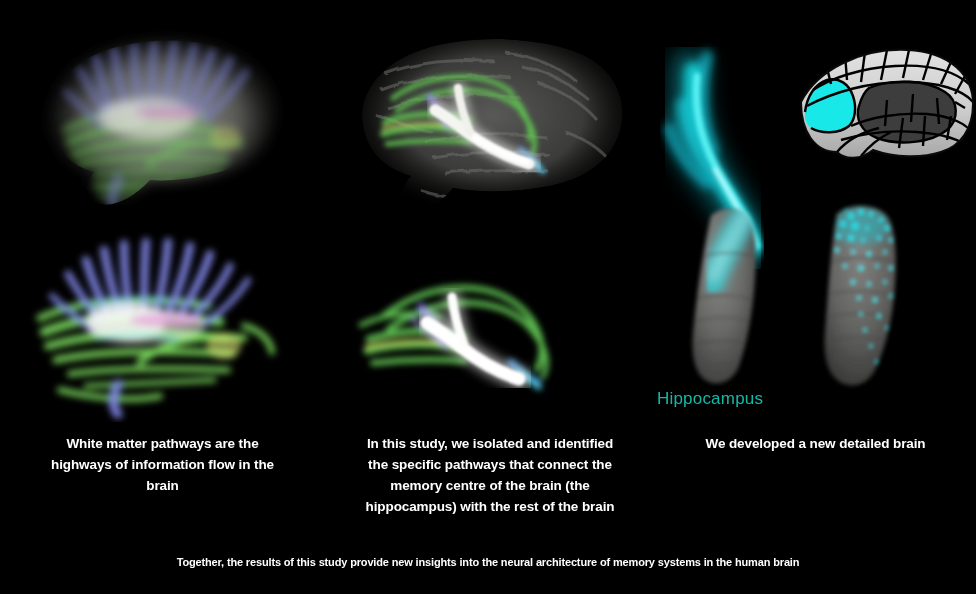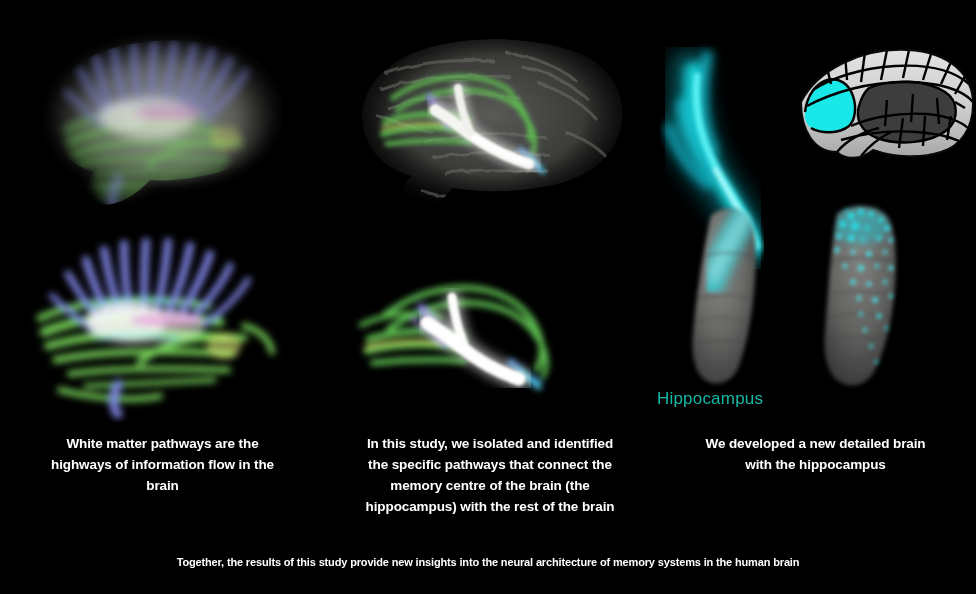--- a/index.html
+++ b/index.html
@@ -494,21 +494,20 @@
             <g filter="url(#cyGlow)" opacity=".5">
               <ellipse cx="206" cy="226" rx="28" ry="18" fill="#1ec4d0"></ellipse>
             </g>
           </g>
         </g>
       </svg>
     </div>
 
     <div class="caption" id="cap-3">
       <span>We developed a new detailed brain</span>
-      <span>with the hippocampus</span>
     </div>
   </div>
 
   <div id="hippocampus-label">Hippocampus</div>
 
   <div id="footer-caption">Together, the results of this study provide new insights into the neural architecture of memory systems in the human brain</div>
 
 </div>
 
 </body></html>

